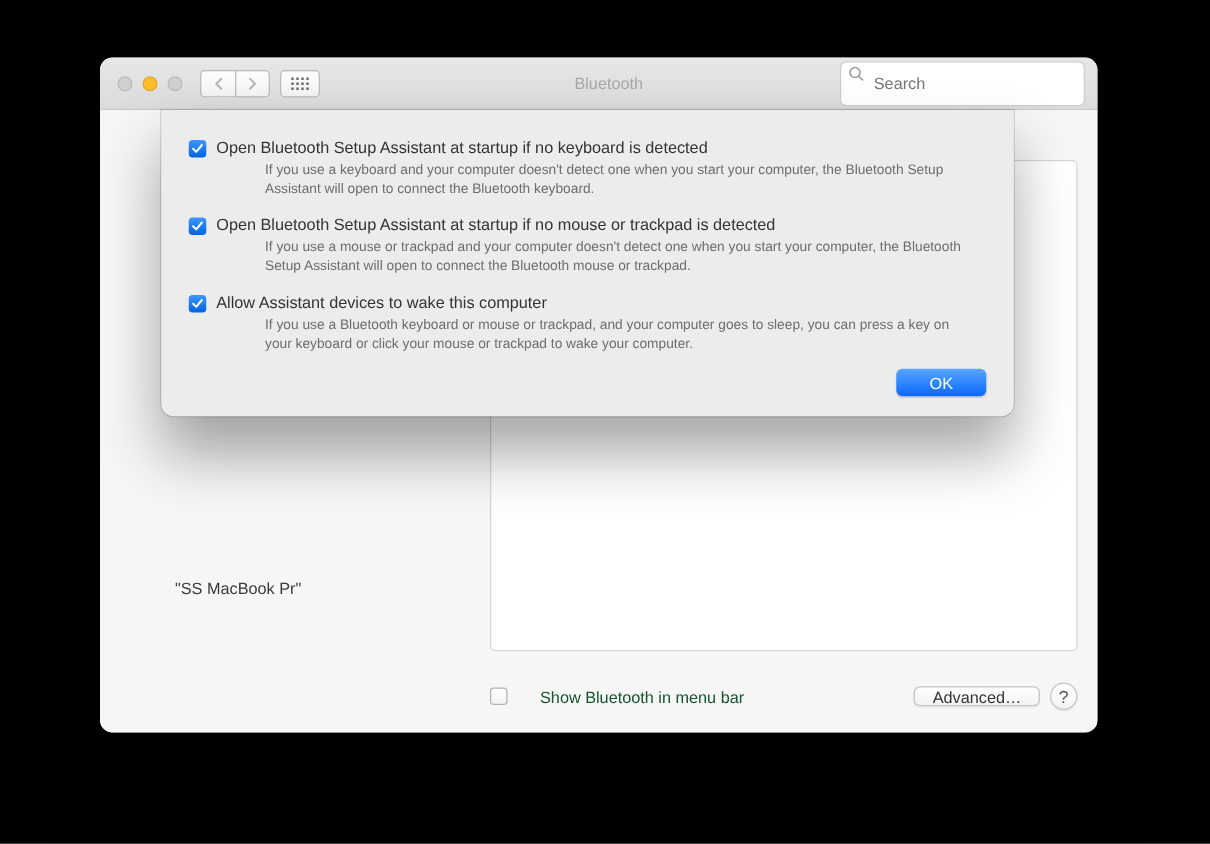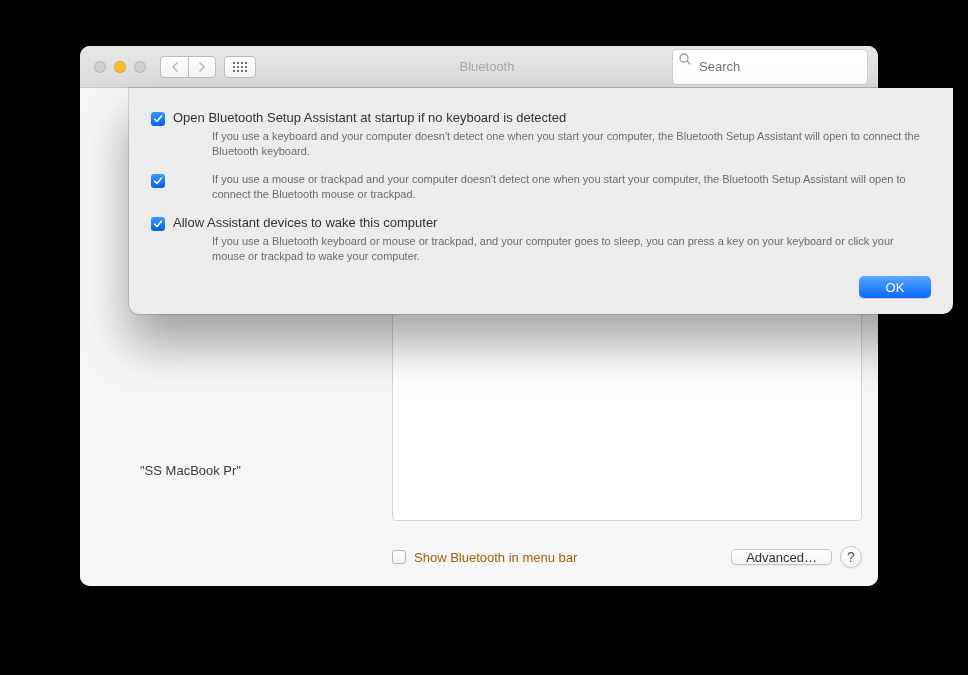--- a/index.html
+++ b/index.html
@@ -152,21 +152,22 @@
     .checkbox-box {
       width: 14px;
       height: 14px;
       border: 1px solid #b4b4b4;
       border-radius: 3px;
       background: linear-gradient(to bottom,#fff,#f3f3f3);
       flex-shrink: 0;
     }
     .footer-label {
       font-size: 13px;
-      color: #a16207;
+      color: #14532d;
+      margin-left: 18px;
     }
     .spacer { flex: 1; }
     .advanced-btn {
       height: 16px;
       padding: 0 14px;
       background: linear-gradient(to bottom,#ffffff,#f3f3f3);
       border: 1px solid #c6c5c6;
       border-radius: 5px;
       font-size: 13px;
       color: #333;
@@ -182,21 +183,21 @@
       align-items: center;
       justify-content: center;
       font-size: 14px;
       color: #555;
       box-shadow: 0 1px 1px rgba(0,0,0,0.06);
     }
     .sheet {
       position: absolute;
       left: 129px;
       top: 88px;
-      width: 824px;
+      width: 682px;
       background: #ececec;
       border-radius: 0 0 10px 10px;
       box-shadow: 0 30px 48px rgba(0,0,0,0.35), 0 0 0 1px rgba(0,0,0,0.12);
       padding: 22px 22px 16px 22px;
     }
     .option-row {
       display: flex;
       align-items: flex-start;
       gap: 8px;
       margin-bottom: 12px;
@@ -323,20 +324,21 @@
     </div>
   </div>
 
   <div class="option-row">
     <div class="checkbox-checked">
       <svg width="10" height="10" viewBox="0 0 10 10">
           <path d="M1.5 5 L4 7.5 L8.5 2" stroke="#fff" stroke-width="1.6" fill="none" stroke-linecap="round" stroke-linejoin="round"></path>
         </svg>
     </div>
     <div class="option-body">
+      <div class="option-title">Open Bluetooth Setup Assistant at startup if no mouse or trackpad is detected</div>
       <div class="option-desc">If you use a mouse or trackpad and your computer doesn't detect one when you start your computer, the Bluetooth Setup Assistant will open to connect the Bluetooth mouse or trackpad.</div>
     </div>
   </div>
 
   <div class="option-row">
     <div class="checkbox-checked">
       <svg width="10" height="10" viewBox="0 0 10 10">
           <path d="M1.5 5 L4 7.5 L8.5 2" stroke="#fff" stroke-width="1.6" fill="none" stroke-linecap="round" stroke-linejoin="round"></path>
         </svg>
     </div>

